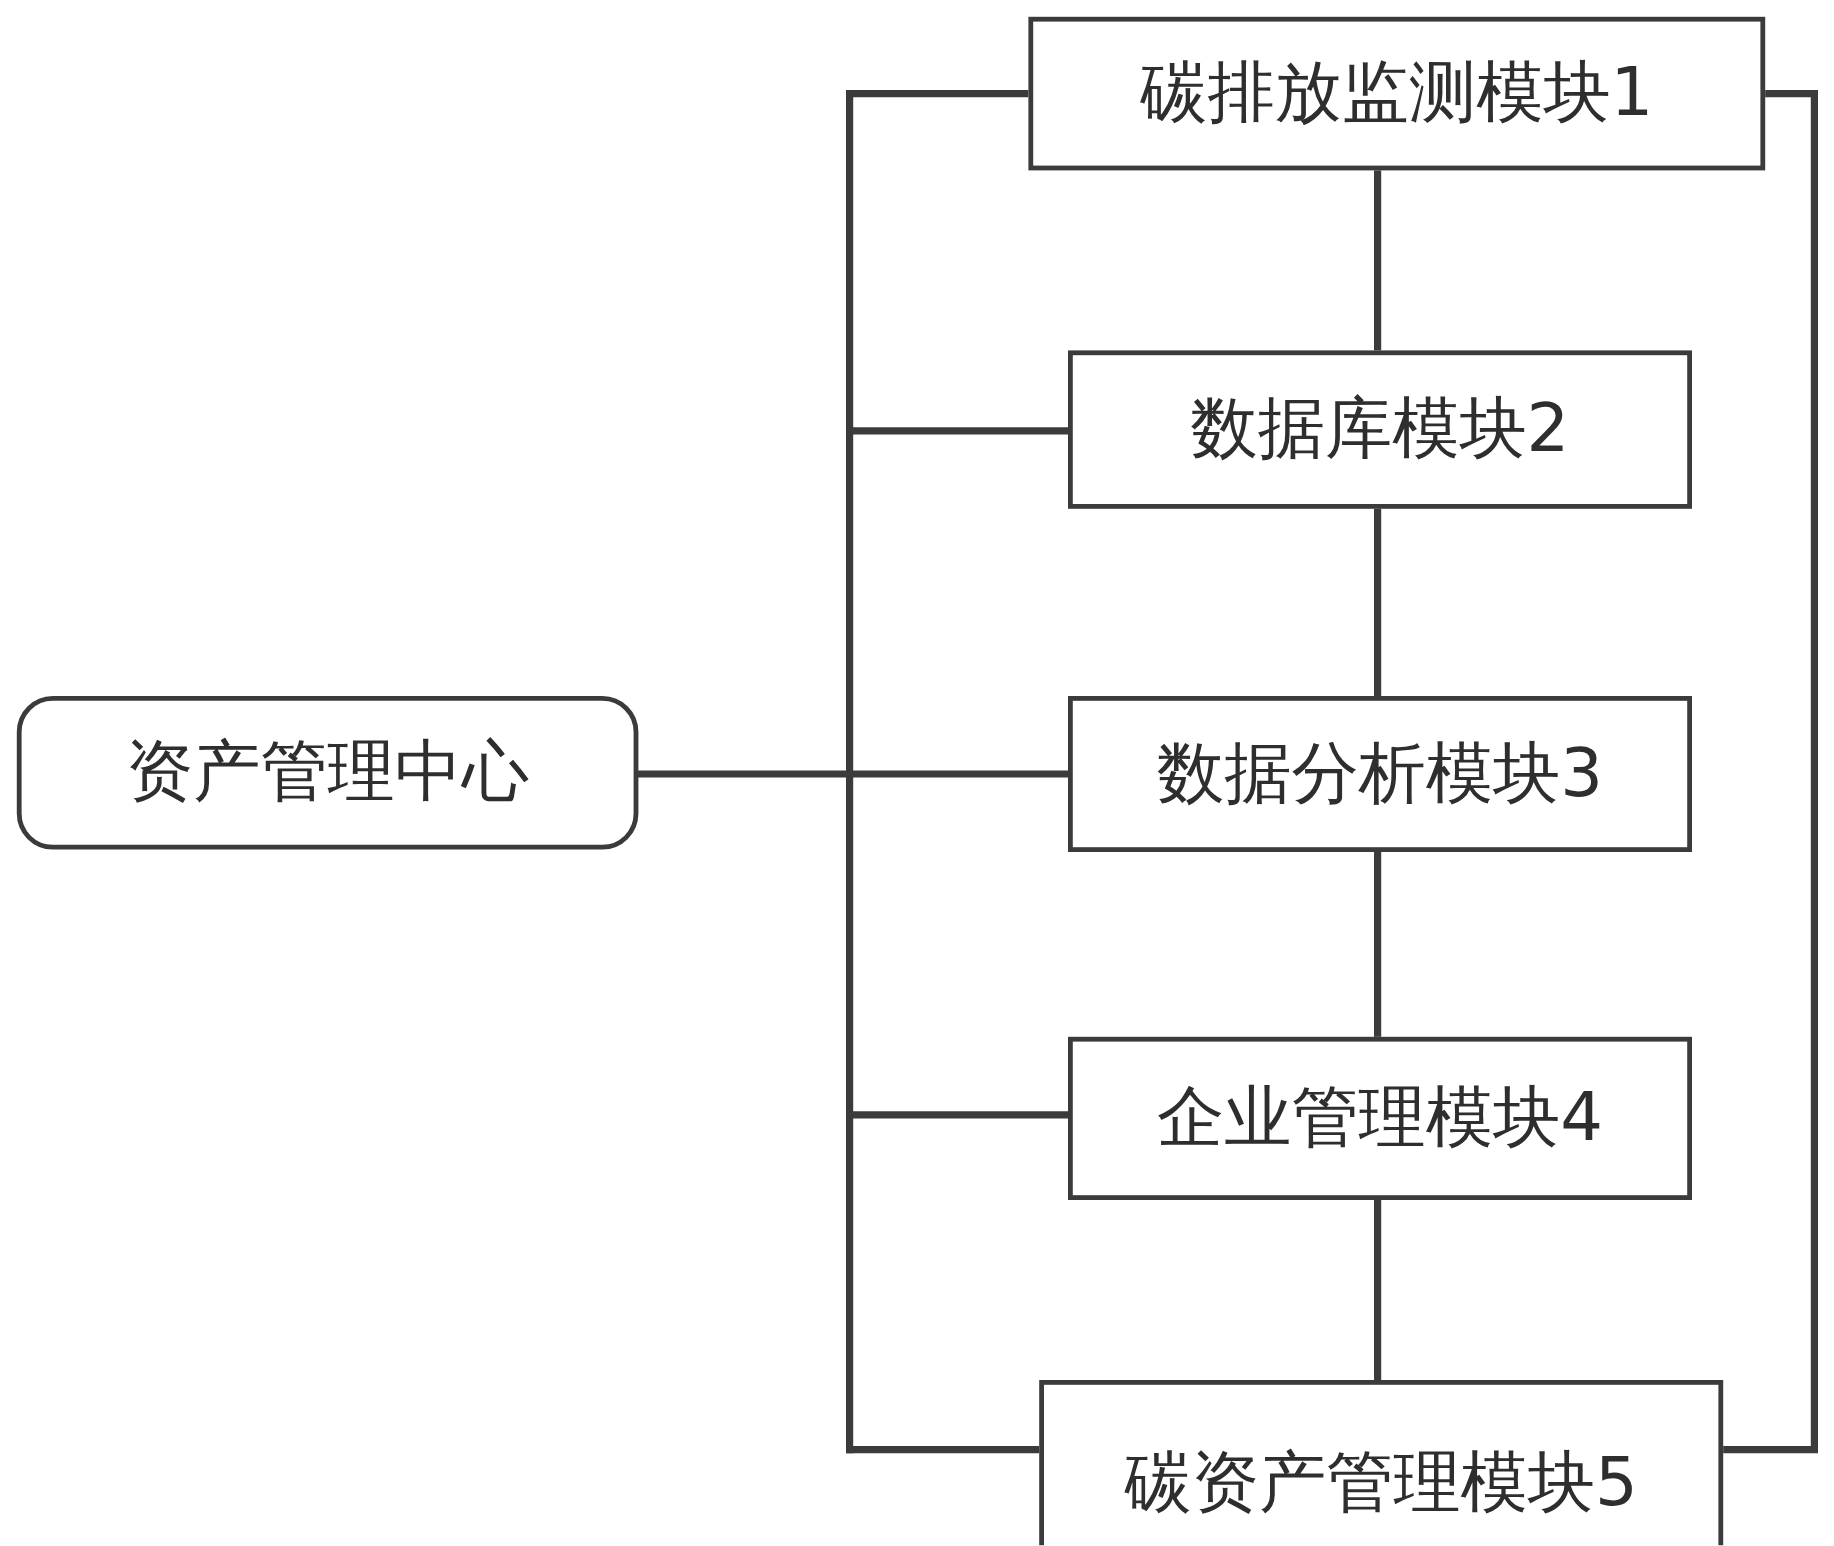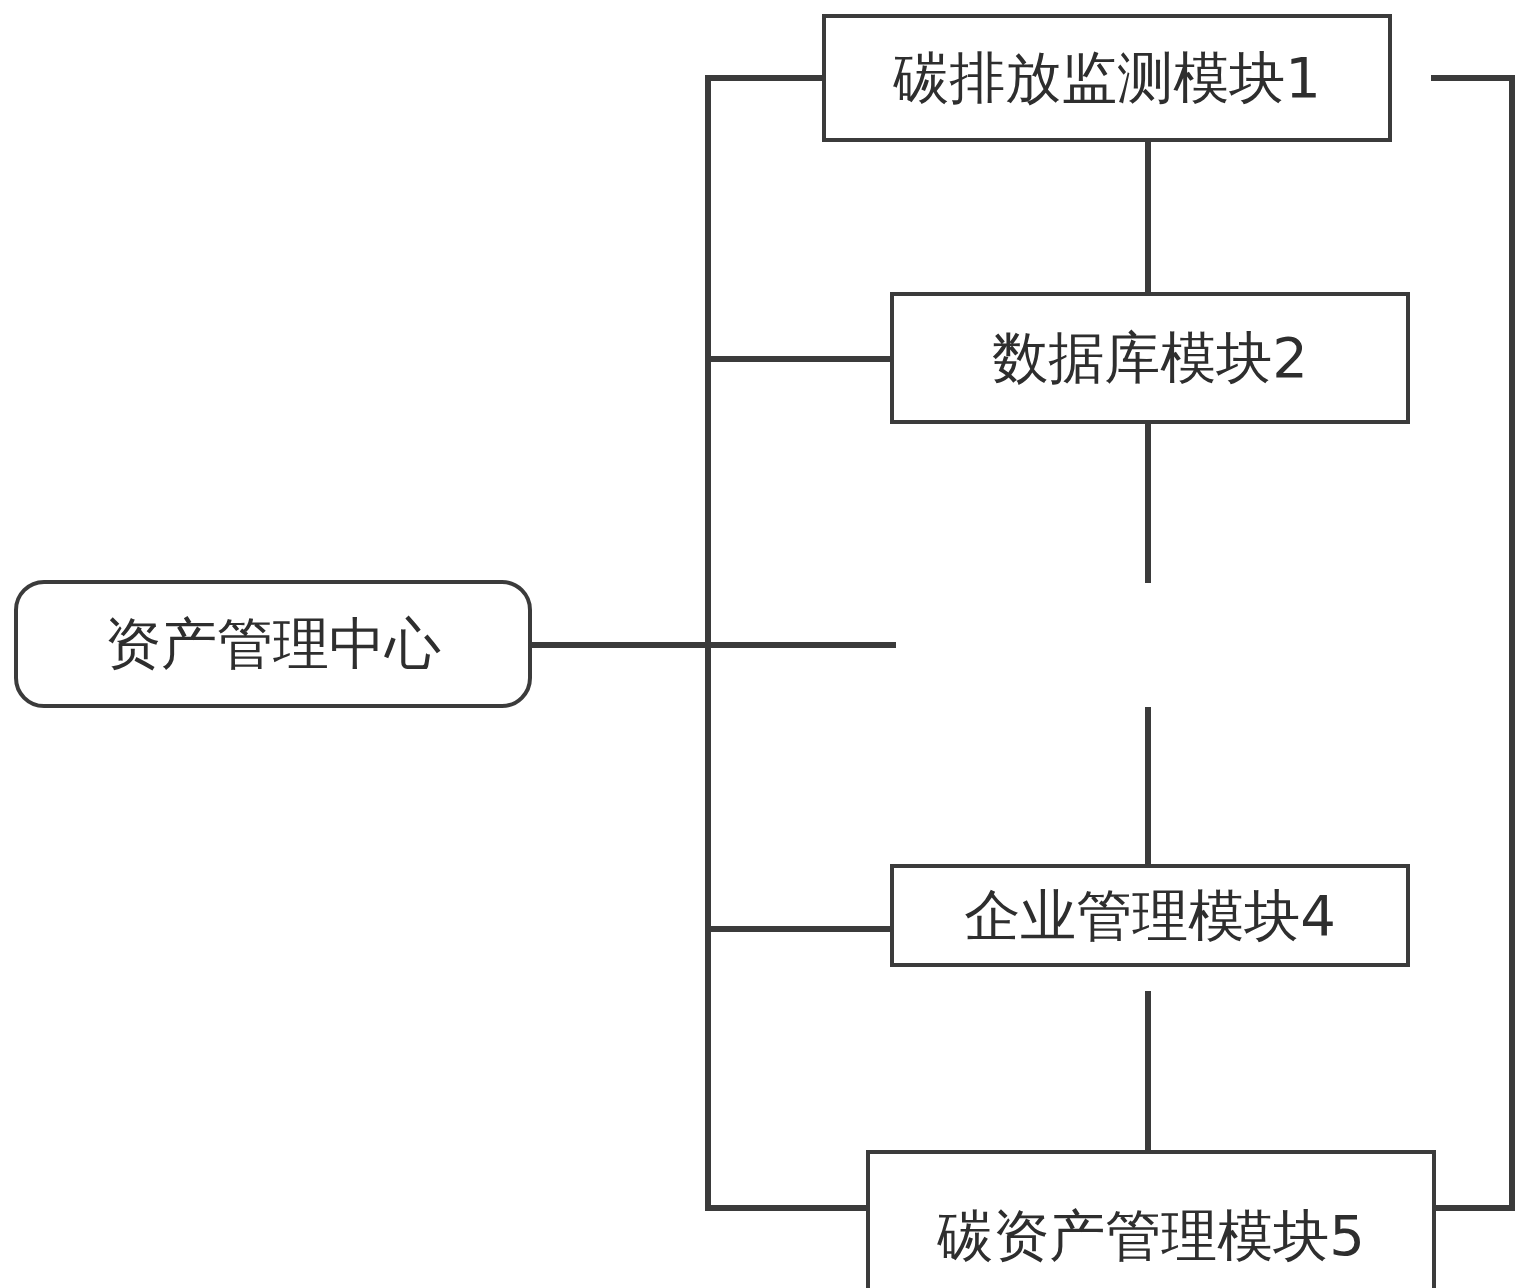--- a/index.html
+++ b/index.html
@@ -69,30 +69,33 @@
       <path d="M1148,994 L1148,1150"></path>
 
       <path d="M1434,78 L1512,78 L1512,1208 L1434,1208"></path>
     </g>
   </svg>
 
   <div class="node-box" style="left:14px; top:580px; width:518px; height:128px;border-radius:30px;">
     <span class="node-label">资产管理中心</span>
   </div>
 
-  <div class="node-box" style="left:822px; top:14px; width:570px; height:128px;">
+  <div class="node-box" style="left:857px; top:14px; width:614px; height:128px;">
     <span class="node-label">碳排放监测模块1</span>
   </div>
 
   <div class="node-box" style="left:890px; top:292px; width:520px; height:132px;">
     <span class="node-label">数据库模块2</span>
   </div>
 
+  <div class="node-box" style="left:890px; top:580px; width:520px; height:130px;">
+    <span class="node-label">数据分析模块3</span>
+  </div>
 
-  <div class="node-box" style="left:890px; top:864px; width:520px; height:103px;">
+  <div class="node-box" style="left:890px; top:864px; width:520px; height:136px;">
     <span class="node-label">企业管理模块4</span>
   </div>
 
   <div class="node-box" style="left:866px; top:1150px; width:570px; height:172px;">
     <span class="node-label">碳资产管理模块5</span>
   </div>
 
 </div>
 
 </body></html>

